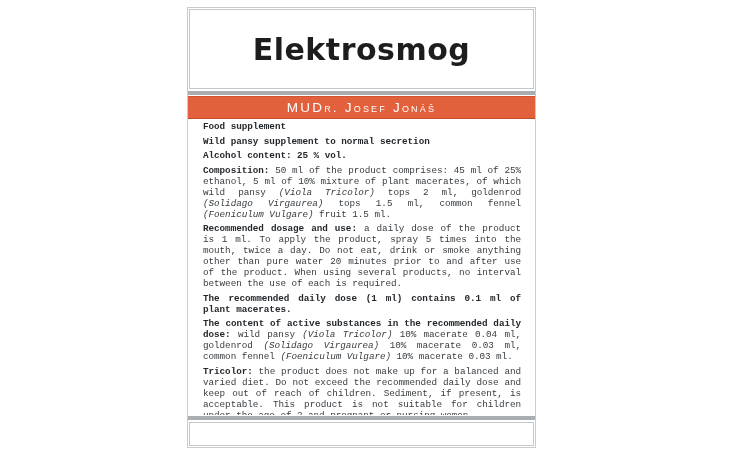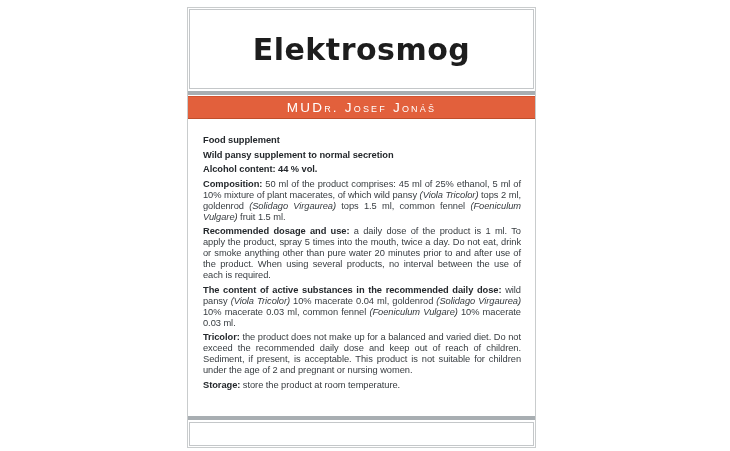--- a/index.html
+++ b/index.html
@@ -54,24 +54,24 @@
     font-family: "Liberation Sans", sans-serif;
     font-variant: small-caps;
     font-size: 13.5px;
     letter-spacing: 2.2px;
     color: #ffffff;
     white-space: nowrap;
   }
   .content-box {
     flex: 1;
     box-sizing: border-box;
-    padding: 16px 14px 0 15px;
+    padding: 2px 14px 0 15px;
     overflow: hidden;
     text-align: justify;
-    font-family: Liberation Sans, sans-serif;
+    font-family: Liberation Mono, monospace;
     font-size: 9.3px;
     line-height: 11px;
     letter-spacing: -0.05px;
     color: var(--body, #373c40);
     background: #ffffff;
   }
   .para { margin: 0 0 3.5px 0; }
   .seg-bold   { font-weight: bold; color: #24282c; }
   .seg-italic { font-style: italic; }
   .seg-normal { }
@@ -96,23 +96,24 @@
     <div class="sep"></div>
 
     <div class="brand-banner">
       <span class="brand-name">MUDr. Josef Jonáš</span>
     </div>
 
     <div class="content-box">
 
     <p class="para"><span class="seg-bold">Food supplement</span></p>
         <p class="para"><span class="seg-bold">Wild pansy supplement to normal secretion</span></p>
-        <p class="para"><span class="seg-bold">Alcohol content: 44 % vol.</span></p>
+        <p class="para"><span class="seg-bold">Alcohol content: 25 % vol.</span></p>
         <p class="para"><span class="seg-bold">Composition:</span><span class="seg-normal"> 50 ml of the product comprises: 45 ml of 25% ethanol, 5 ml of 10% mixture of plant macerates, of which wild pansy </span><span class="seg-italic">(Viola Tricolor)</span><span class="seg-normal"> tops 2 ml, goldenrod </span><span class="seg-italic">(Solidago Virgaurea)</span><span class="seg-normal"> tops 1.5 ml, common fennel </span><span class="seg-italic">(Foeniculum Vulgare)</span><span class="seg-normal"> fruit 1.5 ml.</span></p>
         <p class="para"><span class="seg-bold">Recommended dosage and use:</span><span class="seg-normal"> a daily dose of the product is 1 ml. To apply the product, spray 5 times into the mouth, twice a day. Do not eat, drink or smoke anything other than pure water 20 minutes prior to and after use of the product. When using several products, no interval between the use of each is required.</span></p>
+        <p class="para"><span class="seg-bold">The recommended daily dose (1 ml) contains 0.1 ml of plant macerates.</span></p>
         <p class="para"><span class="seg-bold">The content of active substances in the recommended daily dose:</span><span class="seg-normal"> wild pansy </span><span class="seg-italic">(Viola Tricolor)</span><span class="seg-normal"> 10% macerate 0.04 ml, goldenrod </span><span class="seg-italic">(Solidago Virgaurea)</span><span class="seg-normal"> 10% macerate 0.03 ml, common fennel </span><span class="seg-italic">(Foeniculum Vulgare)</span><span class="seg-normal"> 10% macerate 0.03 ml.</span></p>
         <p class="para"><span class="seg-bold">Tricolor:</span><span class="seg-normal"> the product does not make up for a balanced and varied diet. Do not exceed the recommended daily dose and keep out of reach of children. Sediment, if present, is acceptable. This product is not suitable for children under the age of 2 and pregnant or nursing women.</span></p>
         <p class="para"><span class="seg-bold">Storage:</span><span class="seg-normal">  store the product at room temperature.</span></p>
       </div>
 
     <div class="sep"></div>
 
     <div class="bottom-box"></div>
 
   </div>

